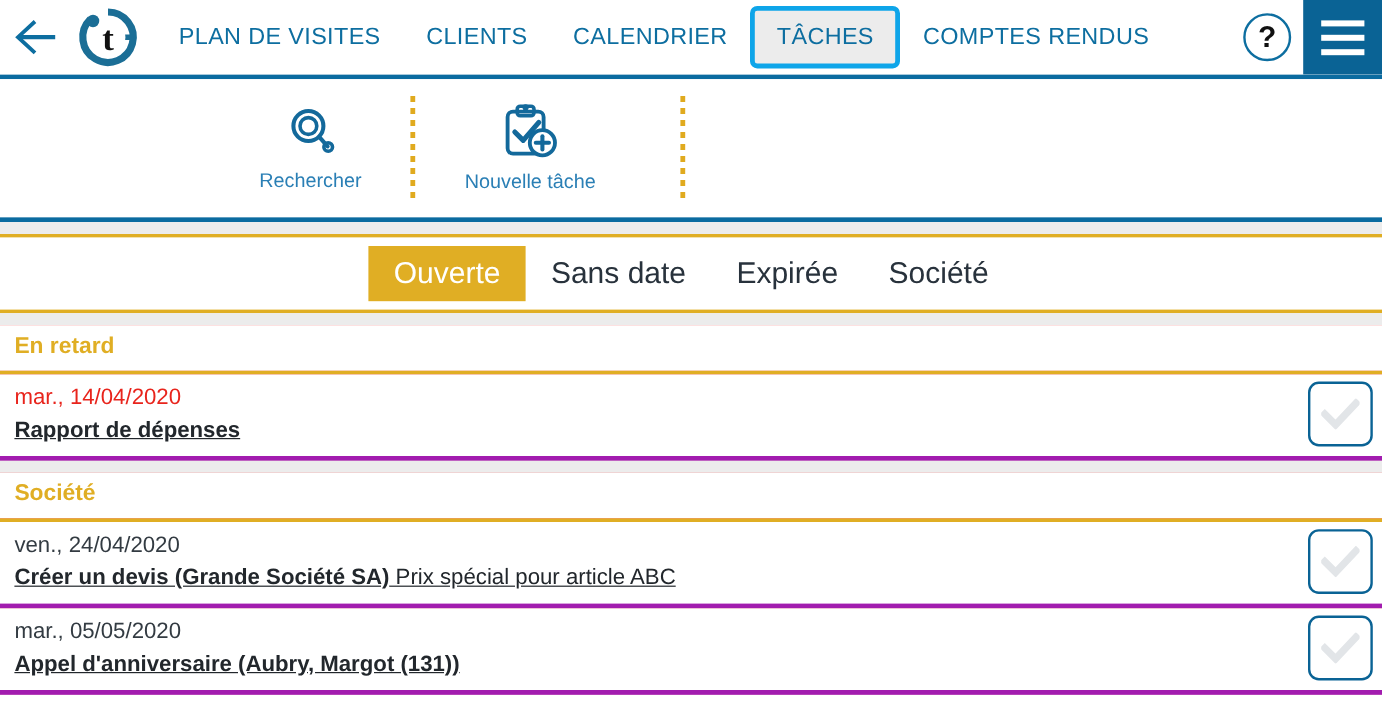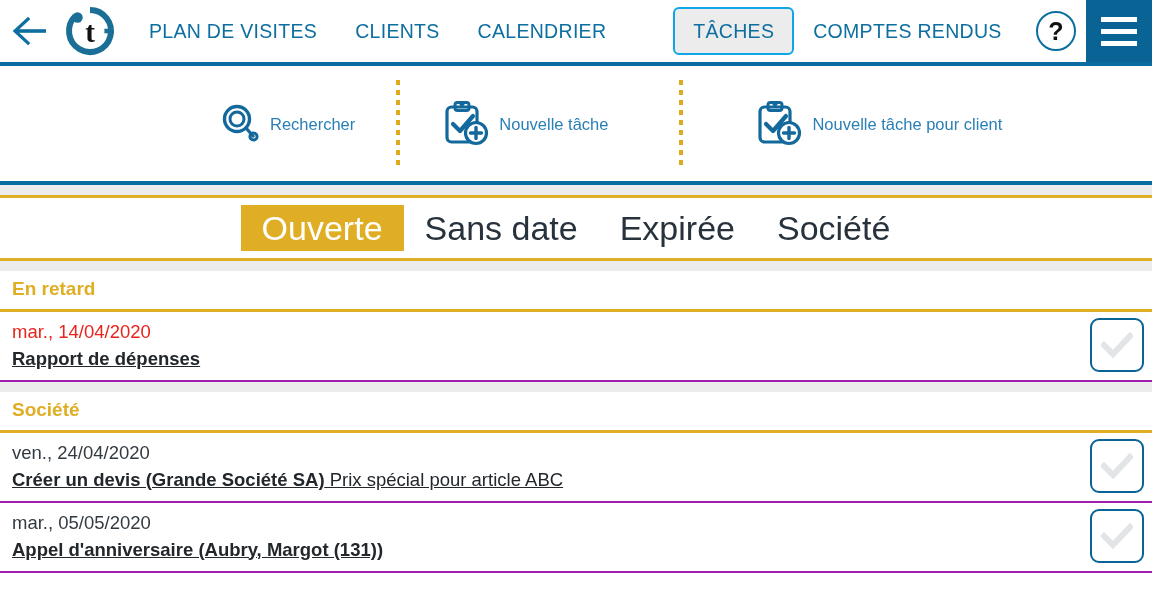--- a/index.html
+++ b/index.html
@@ -41,22 +41,21 @@
     font-size: 19.5px;
     letter-spacing: 0.3px;
     padding: 9px 18px;
     white-space: nowrap;
     border: 1px solid transparent;
     border-radius: 6px;
     line-height: 26px;
   }
   .nav-link.active {
     background: #ececec;
-    border: 2px solid #0ea5e9;
-    margin-left: 48px;
+    border: 4px solid #0ea5e9;
   }
   .help-btn {
     flex: 0 0 60px;
     display: flex; align-items: center; justify-content: center;
   }
   .help-circle {
     width: 40px; height: 40px;
     border: 2.5px solid #0d6ea0;
     border-radius: 50%;
     display: flex; align-items: center; justify-content: center;
@@ -85,21 +84,21 @@
   
   .toolbar {
     height: 115px;
     background: #ffffff;
     display: flex;
     align-items: center;
     position: relative;
   }
   .tool-item {
     display: flex;
-    flex-direction: row;
+    flex-direction: column;
     align-items: center;
     justify-content: center;
     gap: 8px;
     cursor: pointer;
   }
   .tool-label {
     color: #2a7fb5;
     font-size: 16.5px;
     line-height: 20px;
   }
@@ -122,21 +121,21 @@
   .rule-gold { height: 3px; background: #e0ae24; }
   .tabs {
     height: 60px;
     display: flex;
     align-items: center;
     justify-content: center;
     gap: 0px;
     background: #ffffff;
   }
   .tab {
-    font-size: 34px;
+    font-size: 25px;
     color: #28323c;
     padding: 7px 21px;
     line-height: 32px;
     cursor: pointer;
     white-space: nowrap;
   }
   .tab.active {
     background: #e0ae24;
     color: #ffffff;
   }
@@ -146,25 +145,24 @@
   .group-header {
     background: #ffffff;
     padding: 5px 12px 7px 12px;
     font-size: 19px;
     font-weight: bold;
     color: #e0ae24;
     line-height: 26px;
   }
   .row {
     display: flex;
-    align-items: center;
     background: #ffffff;
     padding: 6px 8px 8px 12px;
     min-height: 66px;
-    border-bottom: 2px solid #a21caf;
+    border-bottom: 4px solid #a21caf;
   }
   .row-main { flex: 1 1 auto; min-width: 0; }
   .row-date {
     font-size: 18.5px;
     line-height: 26px;
     color: #333b42;
   }
   .row-date.overdue { color: #e8241c; }
   .row-title {
     font-size: 18.5px;
@@ -253,32 +251,20 @@
       <line x1="35" y1="27.5" x2="35" y2="38.5" stroke="#13699b" stroke-width="3.4" stroke-linecap="round"></line>
       <line x1="29.5" y1="33" x2="40.5" y2="33" stroke="#13699b" stroke-width="3.4" stroke-linecap="round"></line>
     </svg>
     <div class="tool-label">Nouvelle tâche</div>
   </div>
 
   <div style="flex:0 0 146px; display:flex; justify-content:center;">
     <div class="tool-sep"></div>
   </div>
 
-  <div class="tool-item">
-    <svg width="50" height="48" viewBox="0 0 50 48">
-      <rect x="6" y="7" width="30" height="35" rx="4.5" fill="none" stroke="#13699b" stroke-width="3.2"></rect>
-      <rect x="14" y="2.5" width="14" height="8" rx="2.5" fill="none" stroke="#13699b" stroke-width="3"></rect>
-      <circle cx="21" cy="3.5" r="2.6" fill="#13699b"></circle>
-      <path d="M12 24 L19 31 L32 16" fill="none" stroke="#13699b" stroke-width="4.2" stroke-linecap="round" stroke-linejoin="round"></path>
-      <circle cx="35" cy="33" r="10.5" fill="#ffffff" stroke="#13699b" stroke-width="3.2"></circle>
-      <line x1="35" y1="27.5" x2="35" y2="38.5" stroke="#13699b" stroke-width="3.4" stroke-linecap="round"></line>
-      <line x1="29.5" y1="33" x2="40.5" y2="33" stroke="#13699b" stroke-width="3.4" stroke-linecap="round"></line>
-    </svg>
-    <div class="tool-label">Nouvelle tâche pour client</div>
-  </div>
 </div>
 <div class="toolbar-rule"></div>
 
 <div class="tabs-wrap">
   <div class="band-gray"></div>
   <div class="rule-gold"></div>
   <div class="tabs">
     <div class="tab active">Ouverte</div>
     <div class="tab">Sans date</div>
     <div class="tab">Expirée</div>

